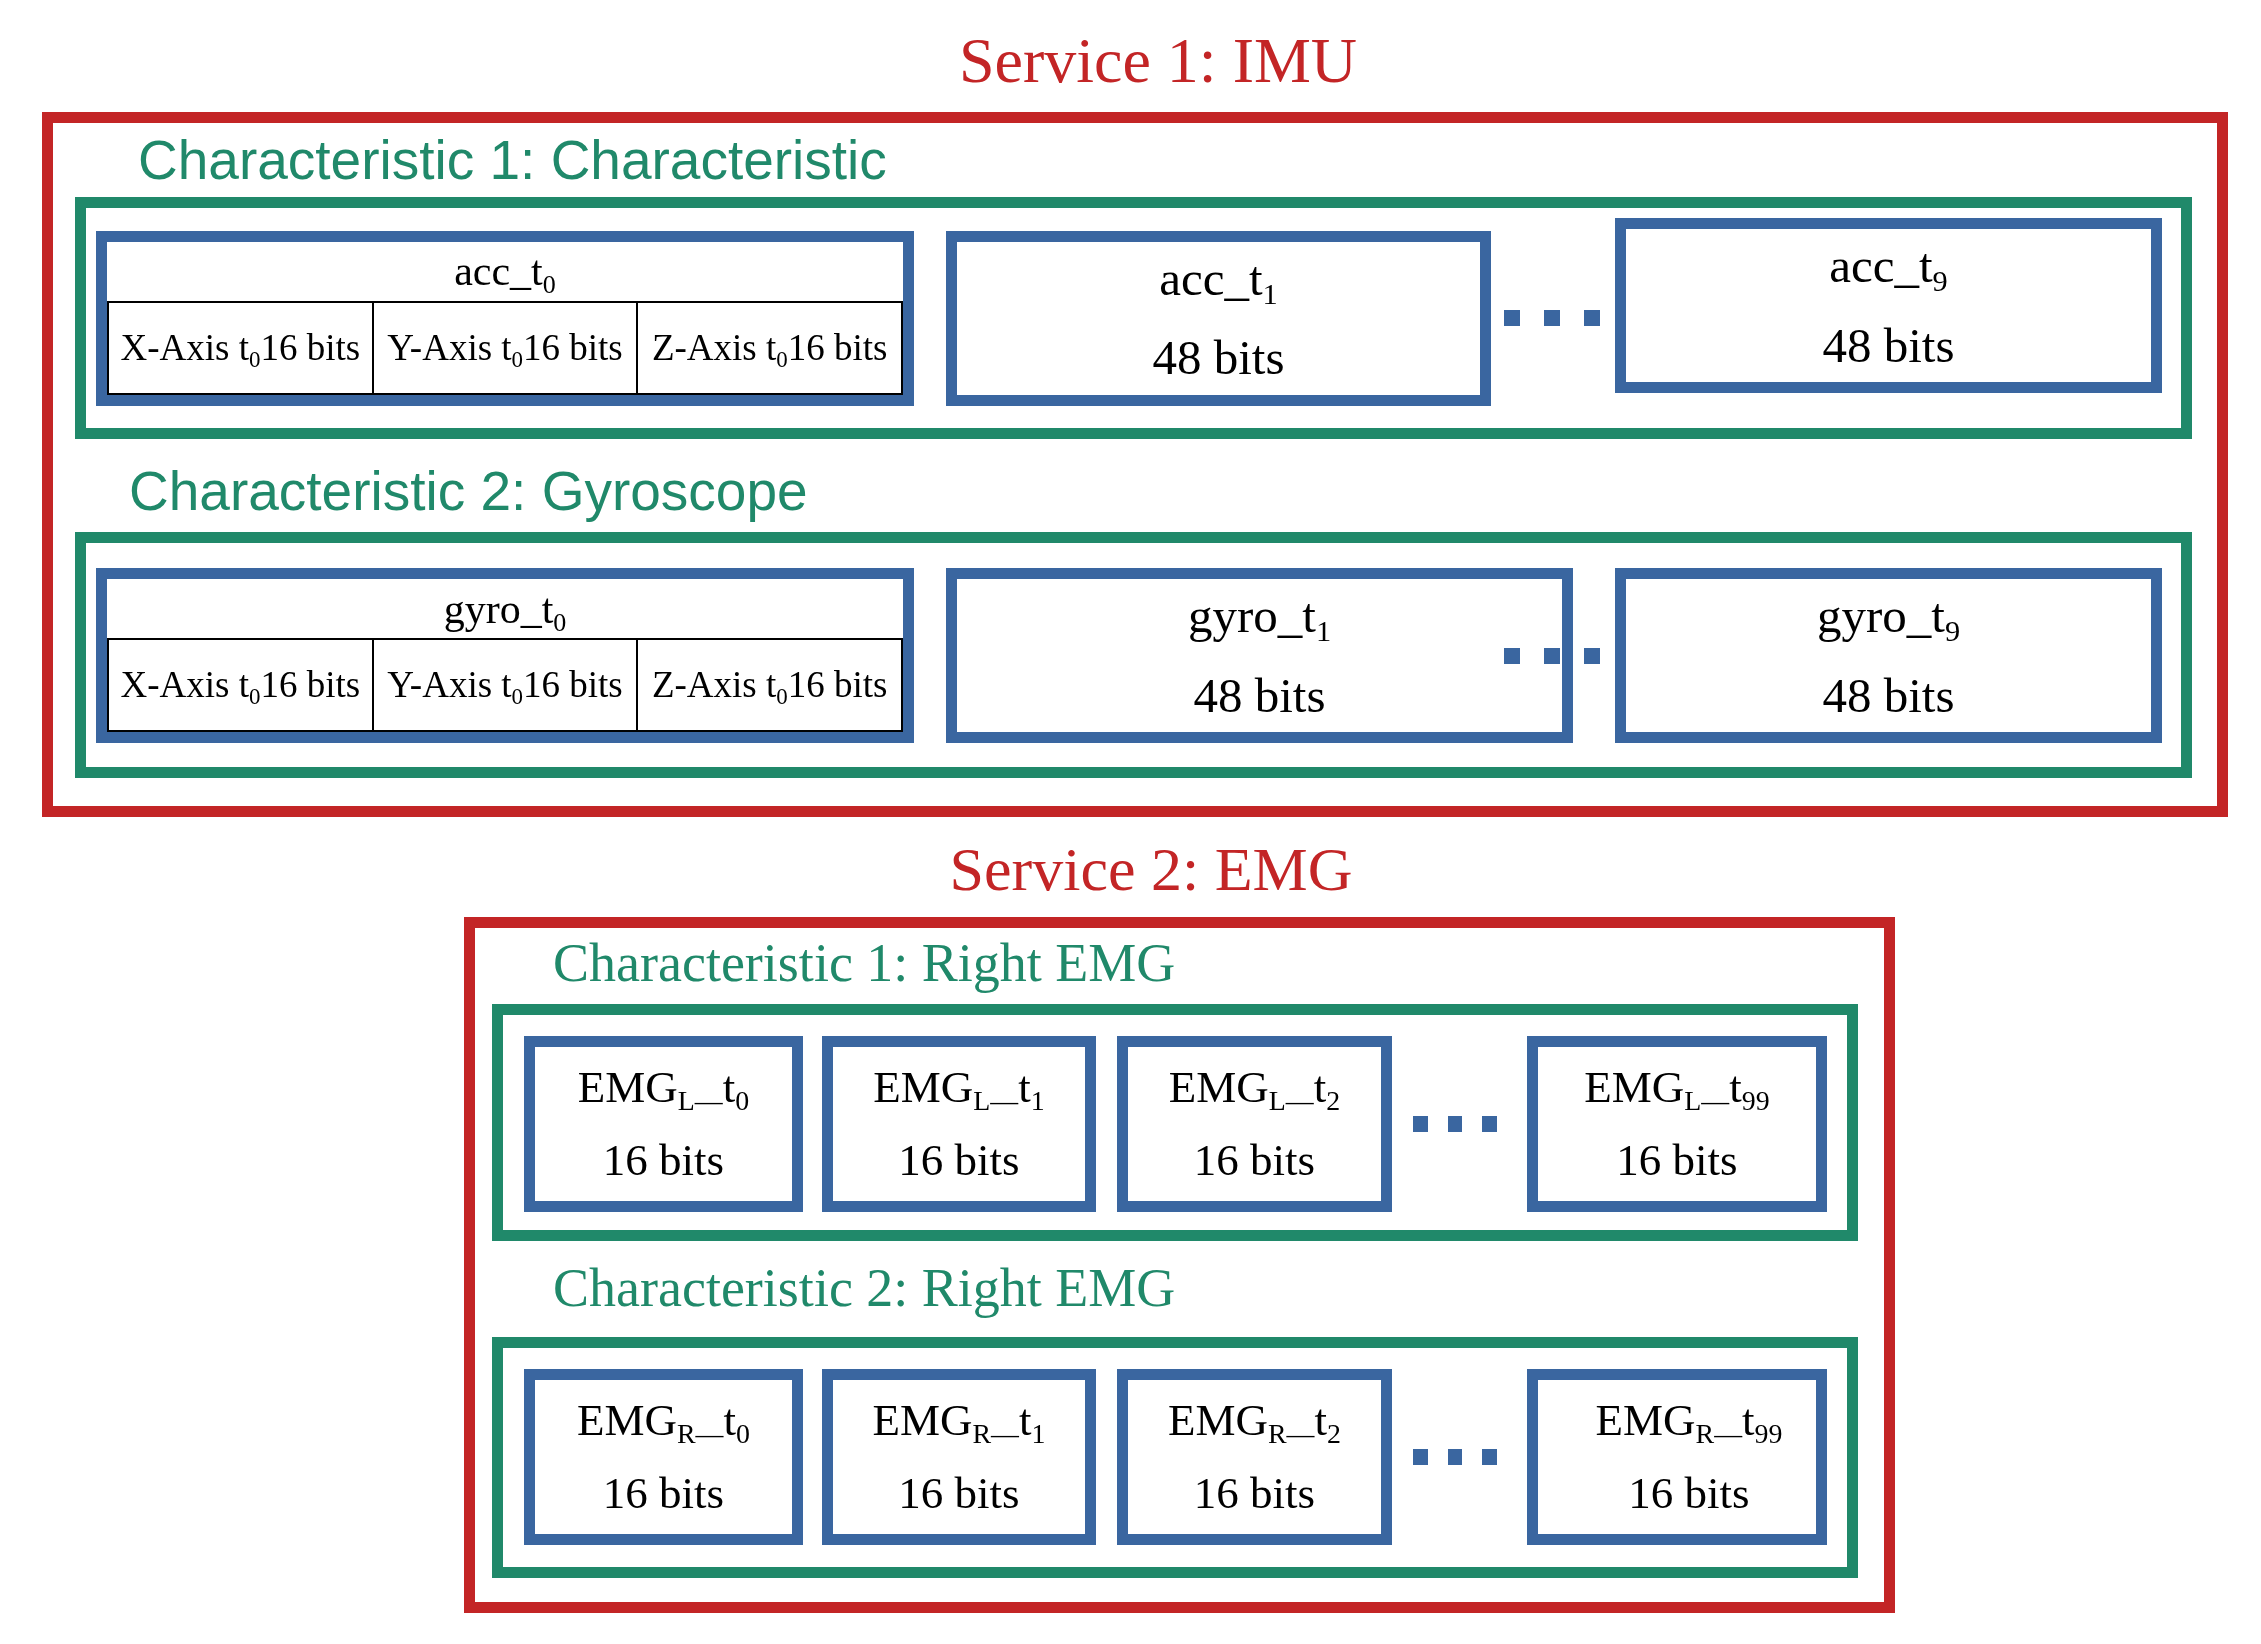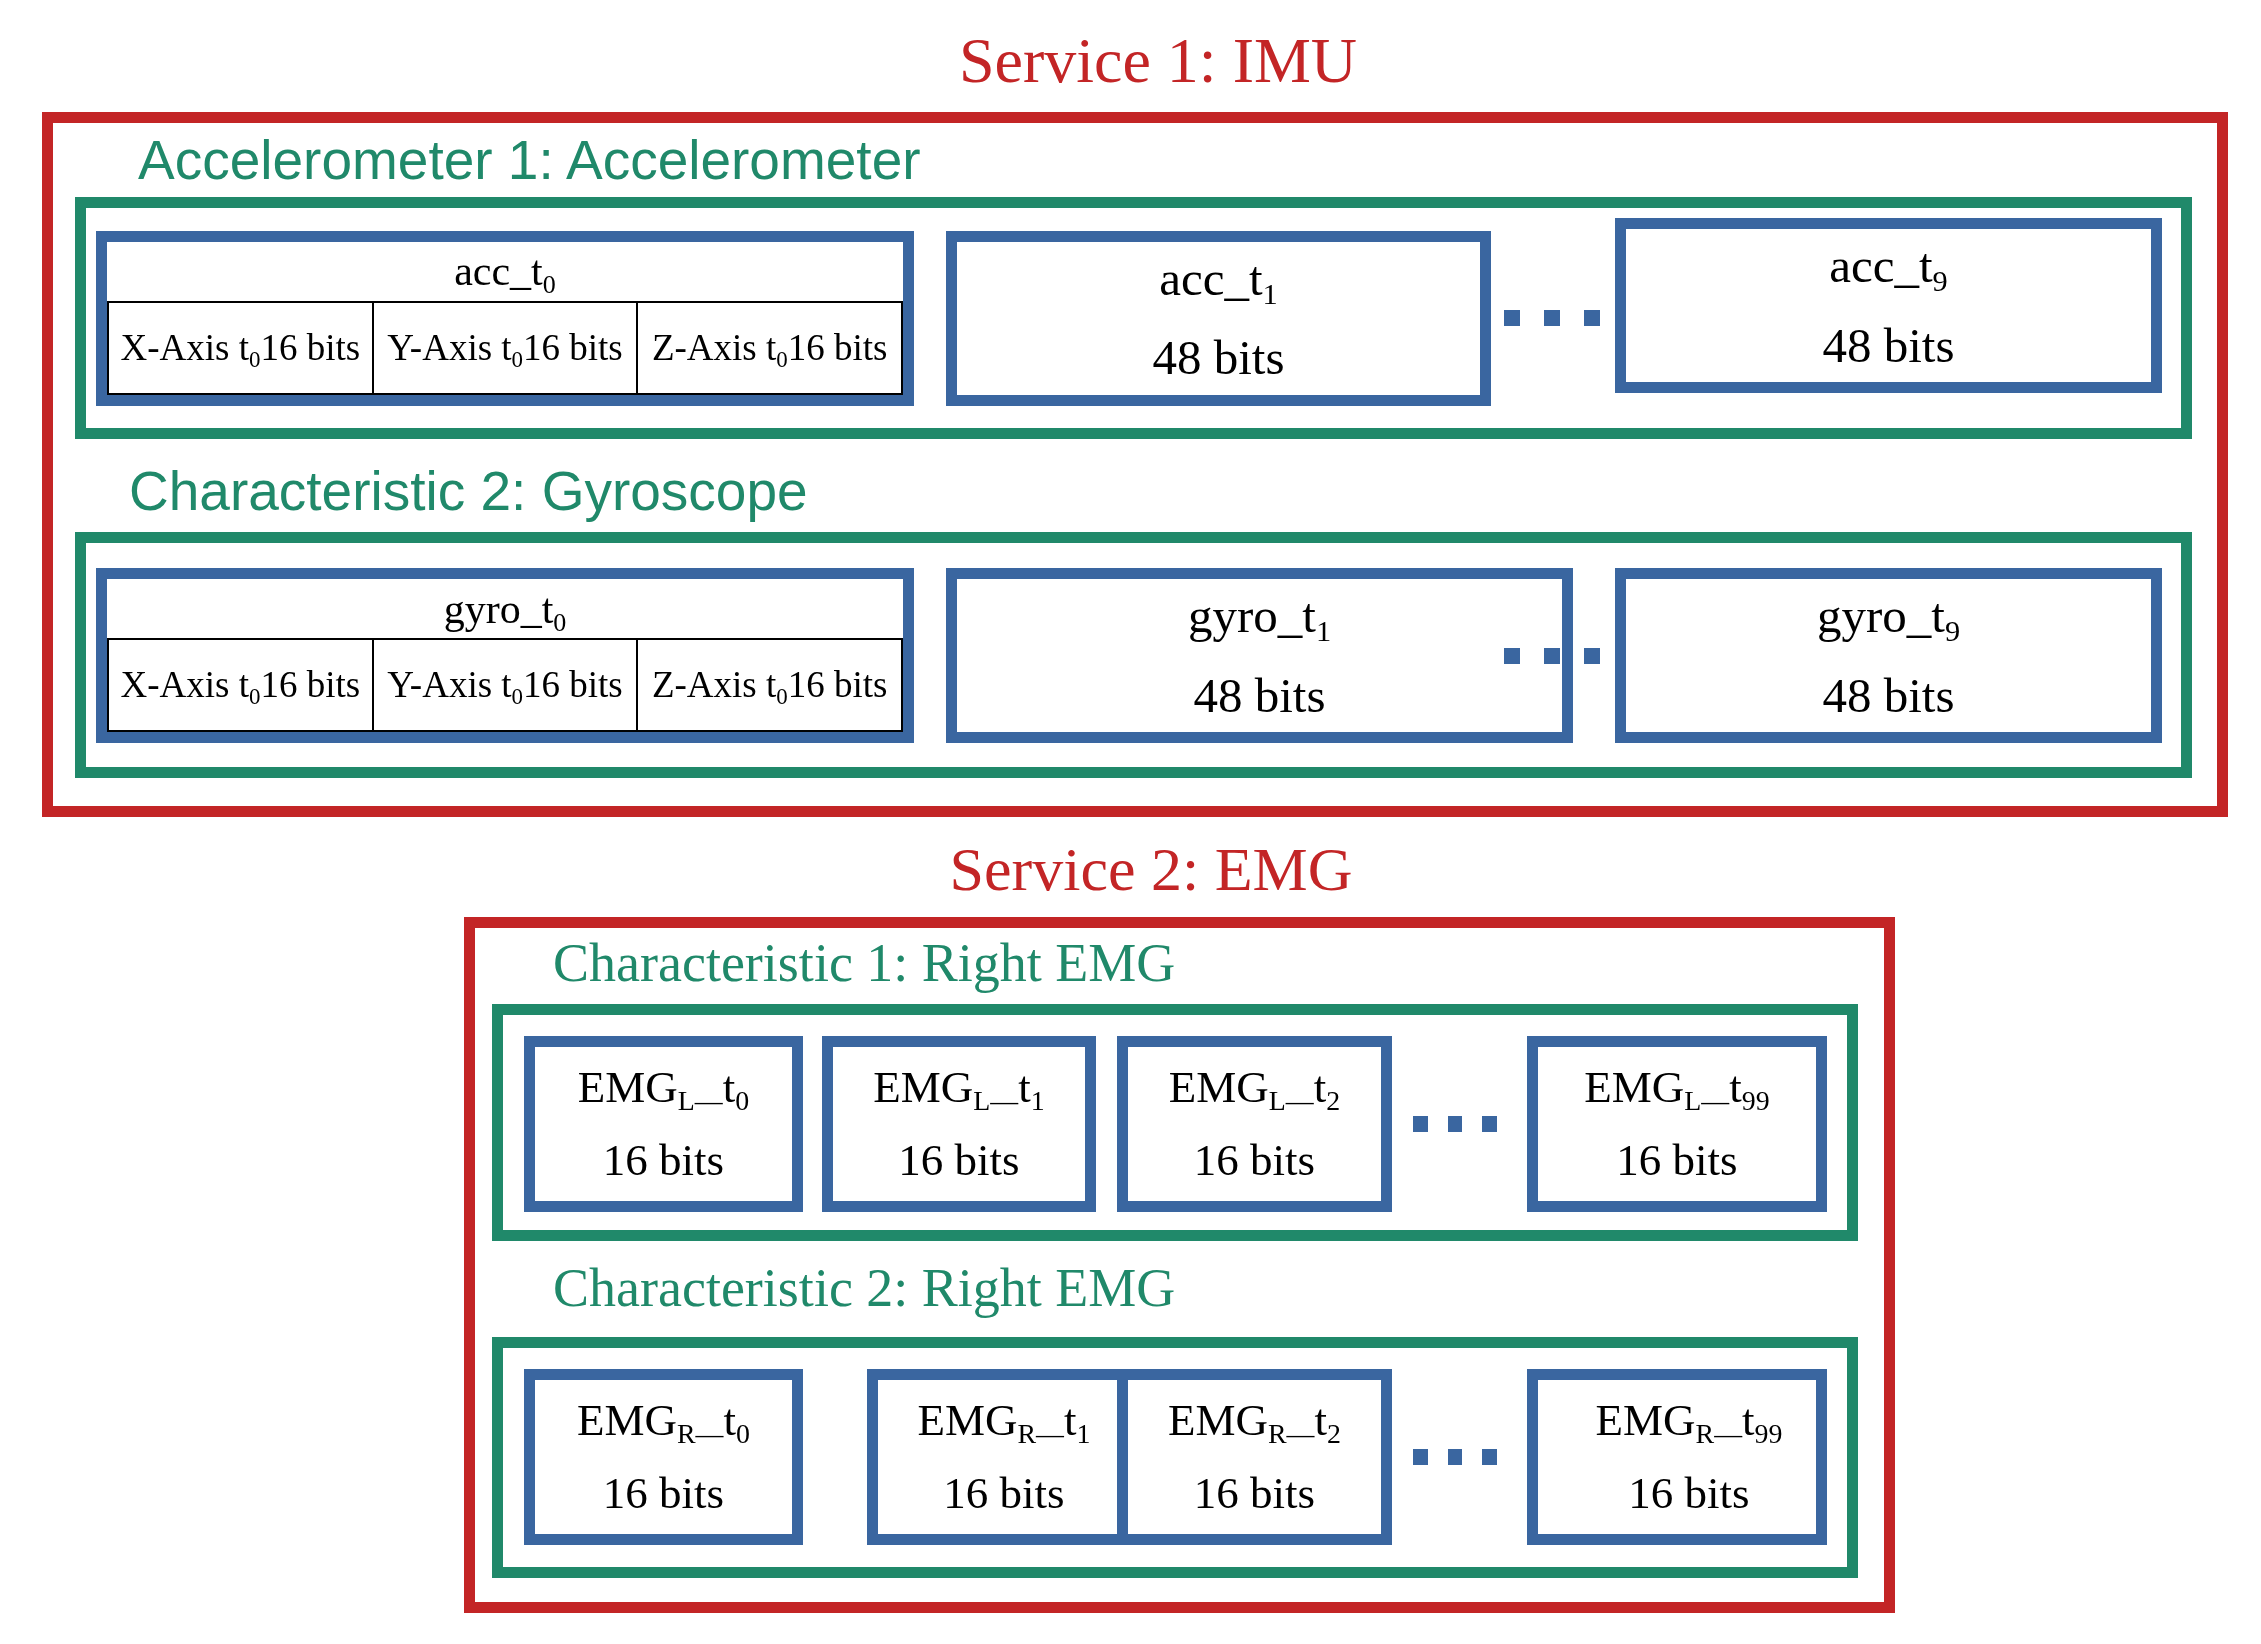--- a/index.html
+++ b/index.html
@@ -34,21 +34,21 @@
 </style>
 </head>
 <body>
 
 <div class="page">
 
   <div class="svc-title" style="left:319px;top:27px;">Service 1: IMU</div>
 
   <div class="red-box" style="left:42px;top:112px;width:2186px;height:705px;">
 
-    <div class="char-heading heading-sans" style="left:85px;top:6.7px;">Accelerometer 1: Accelerometer</div>
+    <div class="char-heading heading-sans" style="left:85px;top:6.7px;">Characteristic 1: Characteristic</div>
 
     <div class="green-box" style="left:22px;top:74px;width:2117px;height:242px;">
 
       <div class="dtable" style="left:10px;top:22.7px;width:818px;height:175px;">
         <div class="dt-header">
           <span><span>acc_t</span><sub>0</sub></span>
         </div>
         <div class="dt-row">
           <div class="dt-cell">
             <div><span>X-Axis t</span><sub>0</sub></div>
@@ -161,21 +161,21 @@
 
     <div class="char-heading heading-serif" style="left:78px;top:330px;">Characteristic 2: Right EMG</div>
 
     <div class="green-box" style="left:17px;top:409px;width:1366px;height:241px;">
 
       <div class="blue-box bb-emg" style="left:21px;top:21px;width:279px;height:176px;">
         <div><span>EMG</span><sub>R—</sub><span>t</span><sub>0</sub></div>
         <div>16 bits</div>
       </div>
 
-      <div class="blue-box bb-emg" style="left:319px;top:21px;width:274px;height:176px;margin-left:45px;">
+      <div class="blue-box bb-emg" style="left:319px;top:21px;width:274px;height:176px;">
         <div><span>EMG</span><sub>R—</sub><span>t</span><sub>1</sub></div>
         <div>16 bits</div>
       </div>
 
       <div class="blue-box bb-emg" style="left:614px;top:21px;width:275px;height:176px;">
         <div><span>EMG</span><sub>R—</sub><span>t</span><sub>2</sub></div>
         <div>16 bits</div>
       </div>
 
       <div class="dots" style="left:910px;top:21px;width:84px;height:176px;gap:20px;">

